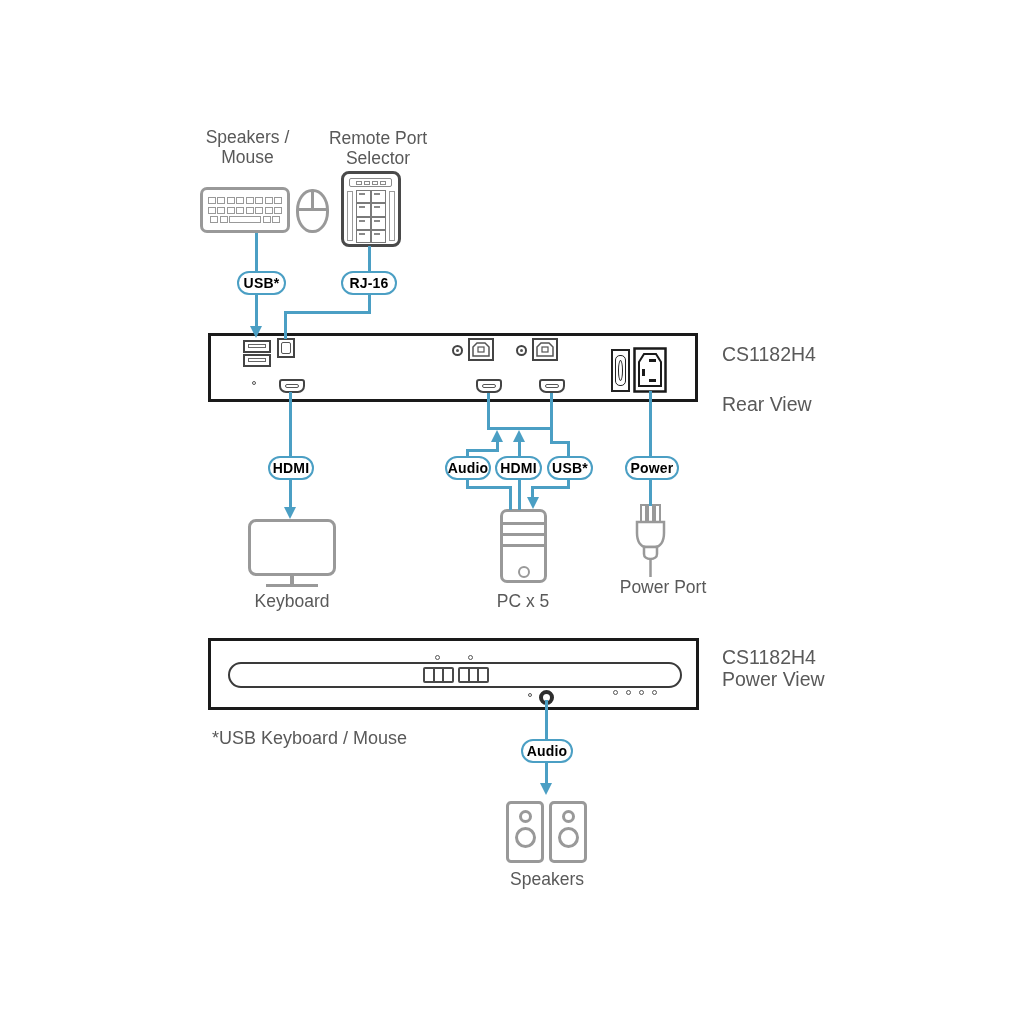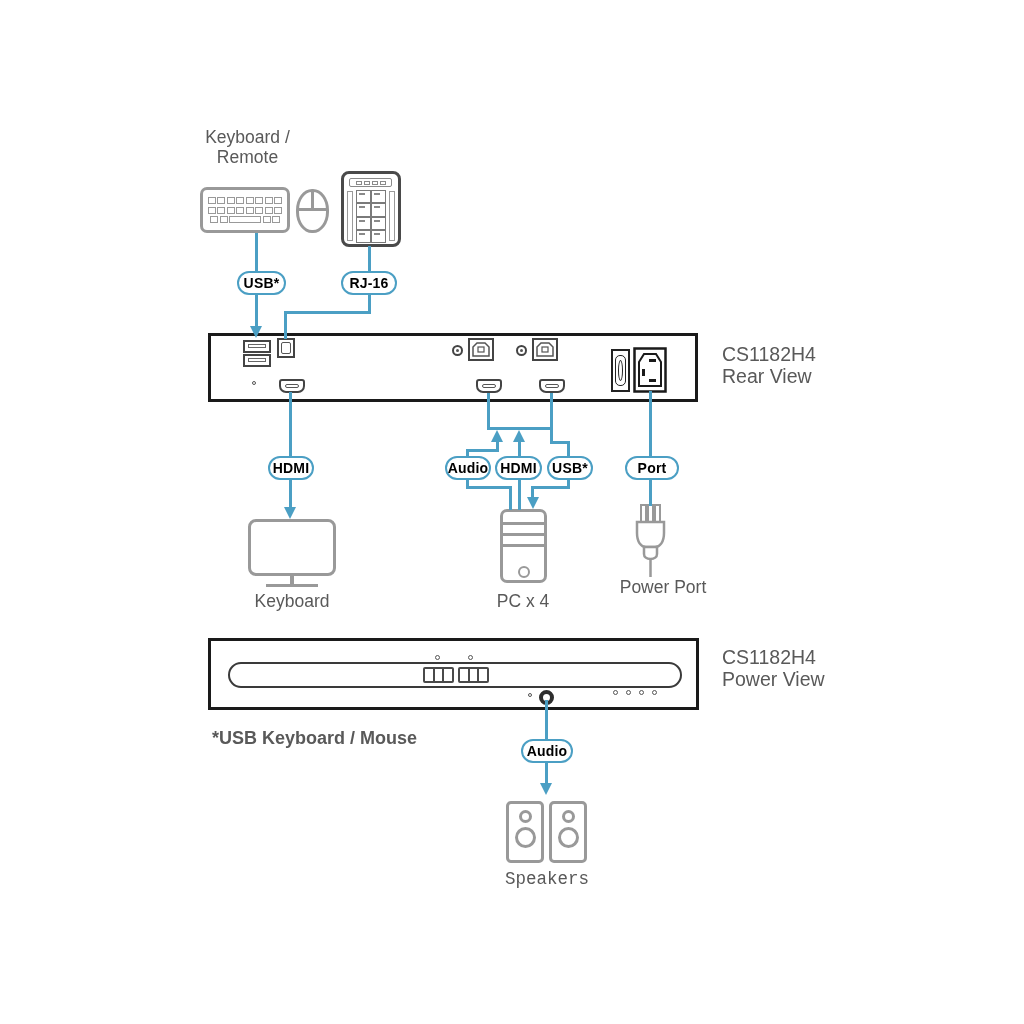--- a/index.html
+++ b/index.html
@@ -77,21 +77,22 @@
   .fbtn div{width:2px;height:100%;background:#4a4a4a;}
   .sled{position:absolute;width:5px;height:5px;border:1.5px solid #555;border-radius:50%;box-sizing:border-box;z-index:2;}
   .fjack{position:absolute;left:539px;top:690px;width:15px;height:15px;border:4px solid #2e2e2e;
        border-radius:50%;box-sizing:border-box;z-index:2;}
 </style>
 </head>
 <body>
 
 <div id="canvas">
 
-  <div class="lbl" style="left:190px;top:128px;width:115px;">Keyboard / Remote</div>
+  <div class="lbl" style="left:190px;top:128px;width:115px;">Speakers / Mouse</div>
+  <div class="lbl" style="left:320px;top:129px;width:116px;">Remote Port Selector</div>
 
   <div class="kbd">
     <div class="krow">
         <div class="key"></div>
         <div class="key"></div>
         <div class="key"></div>
         <div class="key"></div>
         <div class="key"></div>
         <div class="key"></div>
         <div class="key"></div>
@@ -206,42 +207,42 @@
         <rect x="1.5" y="1.5" width="31" height="43" fill="#fff" stroke="#1a1a1a" stroke-width="2.5"></rect>
         <path d="M11,7 H23 L28,15 V39 H6 V15 Z" fill="none" stroke="#1a1a1a" stroke-width="2"></path>
         <rect x="16" y="12" width="7" height="3" fill="#1a1a1a"></rect>
         <rect x="9" y="22" width="3" height="7" fill="#1a1a1a"></rect>
         <rect x="16" y="32" width="7" height="3" fill="#1a1a1a"></rect>
       </svg>
   </div>
 
   <div class="devlbl" style="left:722px;top:343px;">
     <span style="display:block;">CS1182H4</span>
-    <span style="display:block;">Rear View</span>
+    <span style="display:block;margin-top:28px;">Rear View</span>
   </div>
 
   <div class="vline" style="left:289px;top:392px;height:64px;"></div>
   <div class="vline" style="left:487px;top:393px;height:37px;"></div>
   <div class="vline" style="left:550px;top:393px;height:51px;"></div>
   <div class="hline" style="left:487px;top:427px;width:66px;"></div>
   <div class="arrow-up" style="left:491px;top:430px;"></div>
   <div class="arrow-up" style="left:513px;top:430px;"></div>
   <div class="vline" style="left:496px;top:441px;height:11px;"></div>
   <div class="hline" style="left:466px;top:449px;width:33px;"></div>
   <div class="vline" style="left:466px;top:449px;height:8px;"></div>
   <div class="vline" style="left:518px;top:441px;height:16px;"></div>
   <div class="hline" style="left:550px;top:441px;width:20px;"></div>
   <div class="vline" style="left:567px;top:441px;height:16px;"></div>
   <div class="vline" style="left:649px;top:391px;height:66px;"></div>
 
   <div class="pill" style="left:268px;top:456px;width:46px;">HDMI</div>
   <div class="pill" style="left:445px;top:456px;width:46px;">Audio</div>
   <div class="pill" style="left:495px;top:456px;width:47px;">HDMI</div>
   <div class="pill" style="left:547px;top:456px;width:46px;">USB*</div>
-  <div class="pill" style="left:625px;top:456px;width:54px;">Port</div>
+  <div class="pill" style="left:625px;top:456px;width:54px;">Power</div>
 
   <div class="vline" style="left:289px;top:480px;height:28px;"></div>
   <div class="arrow-down" style="left:284px;top:507px;"></div>
   <div class="vline" style="left:466px;top:480px;height:9px;"></div>
   <div class="hline" style="left:466px;top:486px;width:46px;"></div>
   <div class="vline" style="left:509px;top:486px;height:24px;"></div>
   <div class="vline" style="left:518px;top:480px;height:30px;"></div>
   <div class="vline" style="left:567px;top:480px;height:9px;"></div>
   <div class="hline" style="left:531px;top:486px;width:39px;"></div>
   <div class="vline" style="left:531px;top:486px;height:12px;"></div>
@@ -252,21 +253,21 @@
   <div class="mon-neck"></div>
   <div class="mon-base"></div>
   <div class="lbl" style="left:247px;top:592px;width:90px;">Keyboard</div>
 
   <div class="pc">
     <div class="bay" style="top:10px;"></div>
     <div class="bay" style="top:21px;"></div>
     <div class="bay" style="top:32px;"></div>
     <div class="btn"></div>
   </div>
-  <div class="lbl" style="left:488px;top:592px;width:70px;">PC x 4</div>
+  <div class="lbl" style="left:488px;top:592px;width:70px;">PC x 5</div>
 
   <div style="position:absolute;left:629px;top:503px;z-index:2;">
     <svg width="44" height="75">
       <rect x="12" y="2" width="5" height="17" fill="#fff" stroke="#999" stroke-width="2"></rect>
       <rect x="19" y="2" width="5" height="17" fill="#fff" stroke="#999" stroke-width="2"></rect>
       <rect x="26" y="2" width="5" height="17" fill="#fff" stroke="#999" stroke-width="2"></rect>
       <path d="M8,19 h27 v11 c0,9 -4,14 -9,14 h-9 c-5,0 -9,-5 -9,-14 z" fill="#fff" stroke="#999" stroke-width="2.5"></path>
       <path d="M15,44 h13 v7 c0,3 -2.5,5 -6.5,5 s-6.5,-2 -6.5,-5 z" fill="#fff" stroke="#999" stroke-width="2.5"></path>
       <line x1="21.5" y1="56" x2="21.5" y2="74" stroke="#999" stroke-width="2.5"></line>
     </svg>
@@ -290,30 +291,30 @@
   <div class="sled" style="left:613px;top:690px;"></div>
   <div class="sled" style="left:626px;top:690px;"></div>
   <div class="sled" style="left:639px;top:690px;"></div>
   <div class="sled" style="left:652px;top:690px;"></div>
 
   <div class="devlbl" style="left:722px;top:646px;">
     <span style="display:block;">CS1182H4</span>
     <span style="display:block;">Power View</span>
   </div>
 
-  <div class="lbl" style="left:212px;top:729px;width:260px;text-align:left;font-size:18px;font-weight:bold;">*USB Keyboard / Mouse</div>
+  <div class="lbl" style="left:212px;top:729px;width:260px;text-align:left;font-size:18px;">*USB Keyboard / Mouse</div>
 
   <div class="vline" style="left:545px;top:700px;height:39px;"></div>
   <div class="pill" style="left:521px;top:739px;width:52px;">Audio</div>
   <div class="vline" style="left:545px;top:762px;height:22px;"></div>
   <div class="arrow-down" style="left:540px;top:783px;"></div>
 
   <div class="spk" style="left:506px;top:801px;">
       <div class="tw"></div>
       <div class="wf"></div>
     </div>
   <div class="spk" style="left:549px;top:801px;">
       <div class="tw"></div>
       <div class="wf"></div>
     </div>
-  <div class="lbl" style="left:502px;top:870px;width:90px;font-family:Liberation Mono, monospace;">Speakers</div>
+  <div class="lbl" style="left:502px;top:870px;width:90px;">Speakers</div>
 
 </div>
 
 </body></html>

